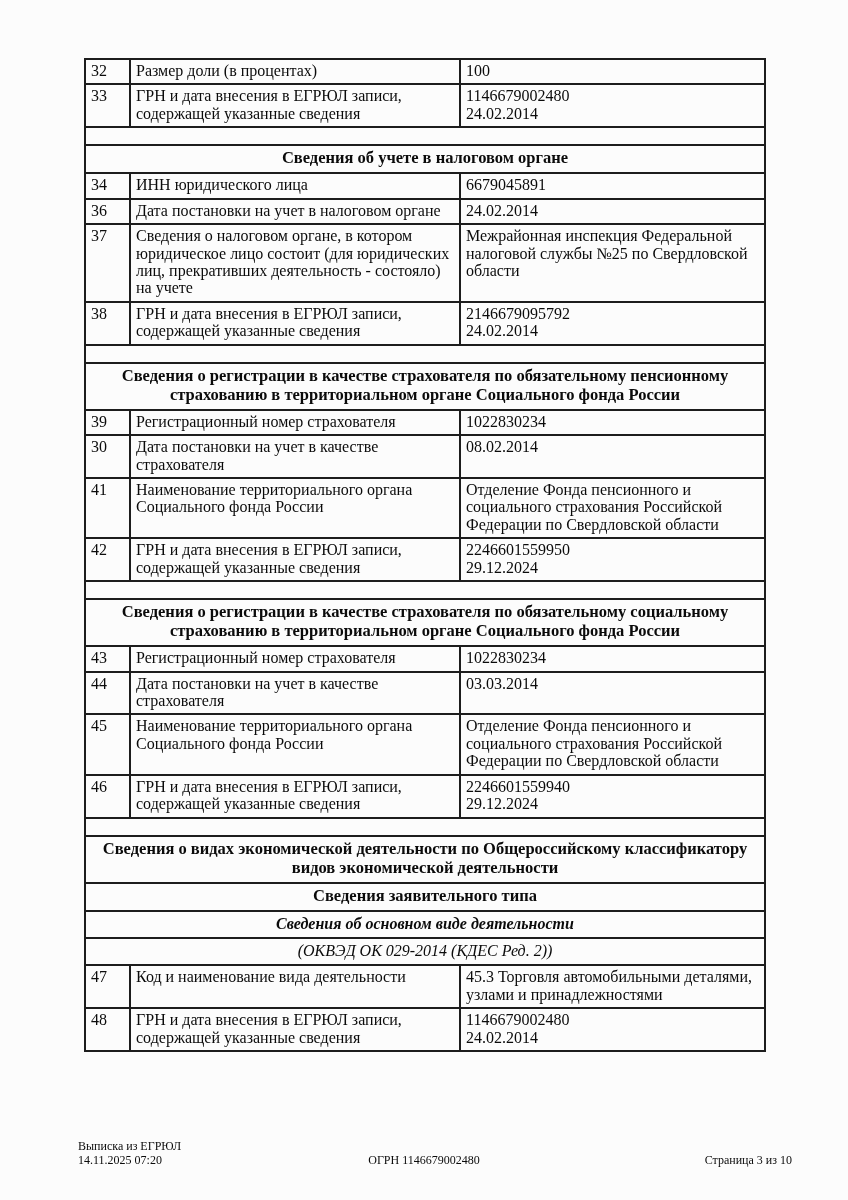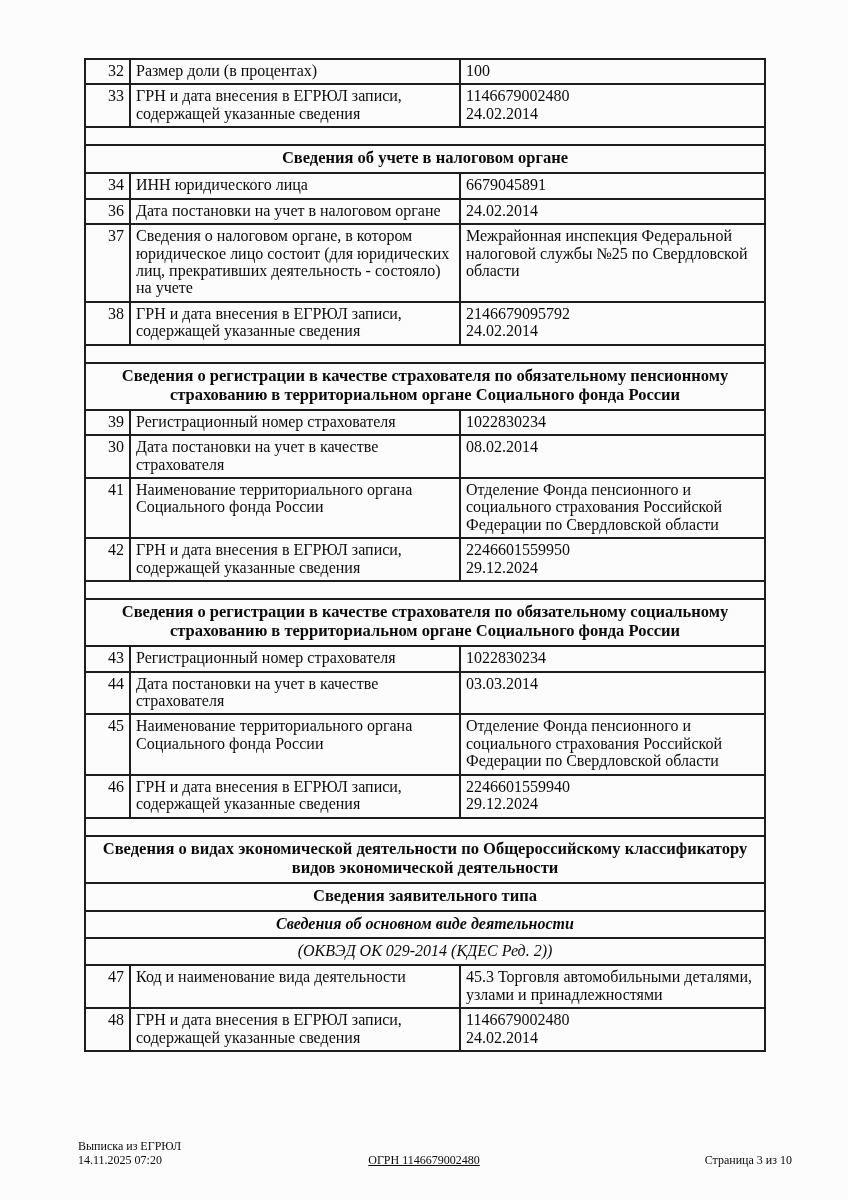--- a/index.html
+++ b/index.html
@@ -27,21 +27,21 @@
   }
   table.doc-table td {
     border: 2px solid #1d1d1d;
     vertical-align: top;
     font-size: 16px;
     line-height: 1.09;
     padding: 2px 5px 4px 5px;
     overflow: hidden;
   }
   td.num {
-    text-align: right;
+    text-align: left;
     padding-left: 2px;
     padding-right: 2px;
     margin-top: 12px;
   }
   td.label { padding-right: 16px; margin-left: 27px; }
   td.value { }
   tr.section td {
     text-align: center;
     font-weight: bold;
     font-size: 16.5px;
@@ -71,21 +71,20 @@
     font-size: 12px;
     line-height: 1.2;
   }
   .footer-center {
     position: absolute;
     left: 0;
     top: 1153px;
     width: 848px;
     text-align: center;
     font-size: 12px;
-    text-decoration: underline;
   }
   .footer-right {
     position: absolute;
     right: 56px;
     top: 1153px;
     font-size: 12px;
   }
 </style>
 </head>
 <body>

